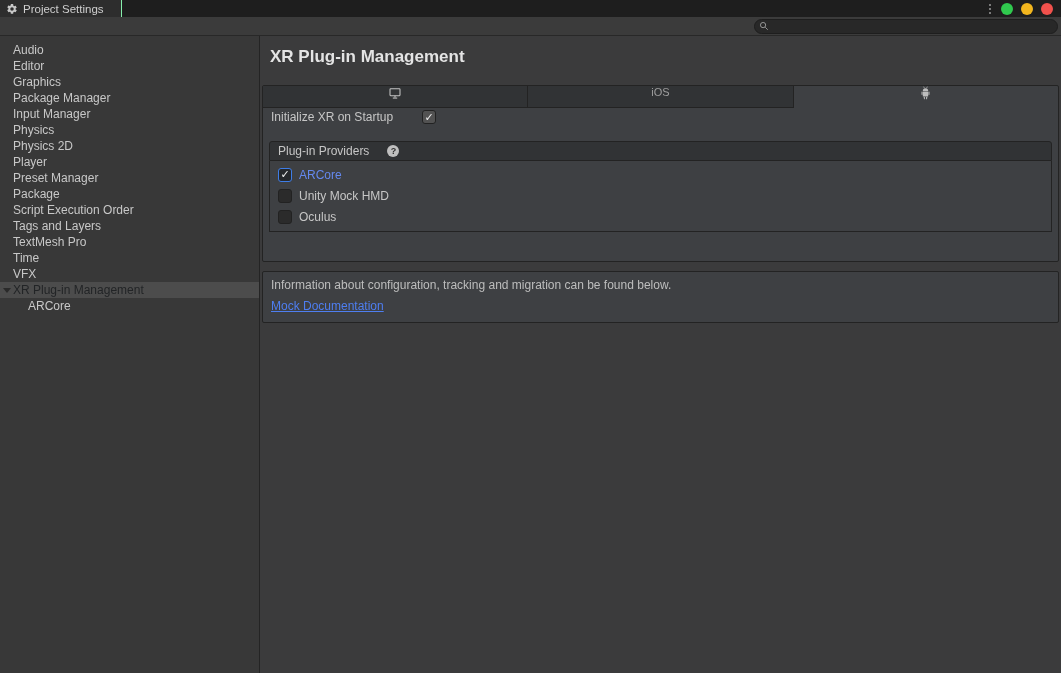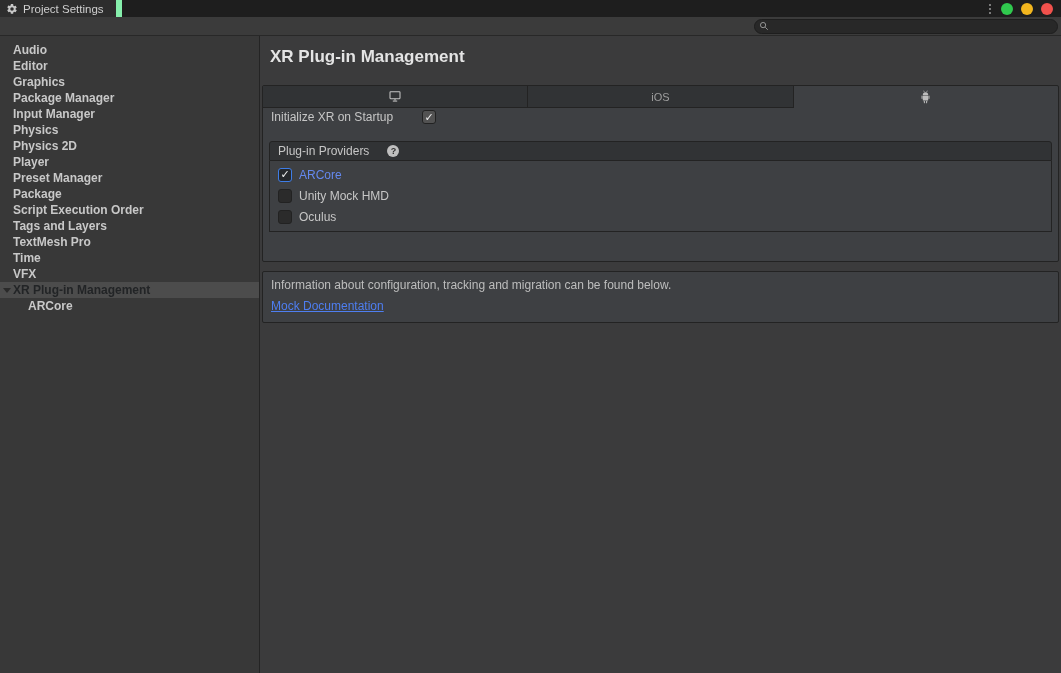--- a/index.html
+++ b/index.html
@@ -11,21 +11,21 @@
   }
   .window { width:1061px; height:673px; display:flex; flex-direction:column; }
 
   
   .titlebar {
     height:17px; background:#1E1E1E; display:flex; align-items:stretch;
     justify-content:space-between; flex:0 0 auto;
   }
   .title-tab {
     width:122px; background:#2D2D2D; display:flex; align-items:center;
-    gap:5px; padding:0 6px; border-right:6px solid #86efac;
+    gap:5px; padding:0 6px; border-right:1px solid #86efac;
   }
   .title-tab .gear { width:12px; height:12px; display:block; flex:0 0 auto; }
   .title-text { color:#CFCFCF; font-size:11.5px; white-space:nowrap; }
   .titlebar-right { display:flex; align-items:center; gap:8px; padding-right:8px; }
   .kebab { display:flex; flex-direction:column; gap:2px; padding:0 2px; }
   .kebab i { width:2px; height:2px; border-radius:50%; background:#9A9A9A; display:block; }
   .tl-dot { width:12px; height:12px; border-radius:50%; display:inline-block; }
 
   
   .toolbar {
@@ -42,21 +42,21 @@
     flex:1; background:transparent; border:none; outline:none;
     color:#DDD; font-size:11px; font-family:inherit; min-width:0; height:13px;
   }
 
   
   .body { flex:1; display:flex; min-height:0; }
 
   
   .sidebar {
     width:260px; flex:0 0 auto; background:#383838;
-    border-right:1px solid #242424; padding-top:6px;font-weight:bold;
+    border-right:1px solid #242424; padding-top:6px;
   }
   .side-row {
     height:16px; line-height:16px; padding-left:13px; color:#C8C8C8;
     white-space:nowrap; cursor:default; position:relative;
   }
   .side-row.child { padding-left:28px; }
   .side-row.selected { background:#4C4C4C; color:#222426; }
   .foldout {
     position:absolute; left:3px; top:6px; width:0; height:0;
     border-left:4px solid transparent; border-right:4px solid transparent;
@@ -69,21 +69,21 @@
     font-size:17px; font-weight:bold; color:#E4E4E4;
     padding:11px 0 0 10px; height:49px;
   }
 
   .panel {
     margin:0 2px; background:#3E4043; border:1px solid #232323; border-radius:2px;
   }
   .tabs { display:flex; height:22px; }
   .tab {
     flex:1; background:#313335; border-bottom:1px solid #232323;
-    border-right:1px solid #232323; display:flex; align-items:center;
+    border-right:1px solid #232323; display:flex; align-items:flex-start;
     justify-content:center; color:#9E9E9E; font-size:11px; cursor:pointer;
   }
   .tab:last-child { border-right:none; }
   .tab.selected { background:transparent; border-bottom:none; }
 
   .init-row { display:flex; align-items:center; padding:9px 8px 24px 8px; height:33px; }
   .init-row .lbl { width:151px; color:#C6C6C6; }
 
   .checkbox {
     width:14px; height:14px; border-radius:3px; background:#2B2B2B;

